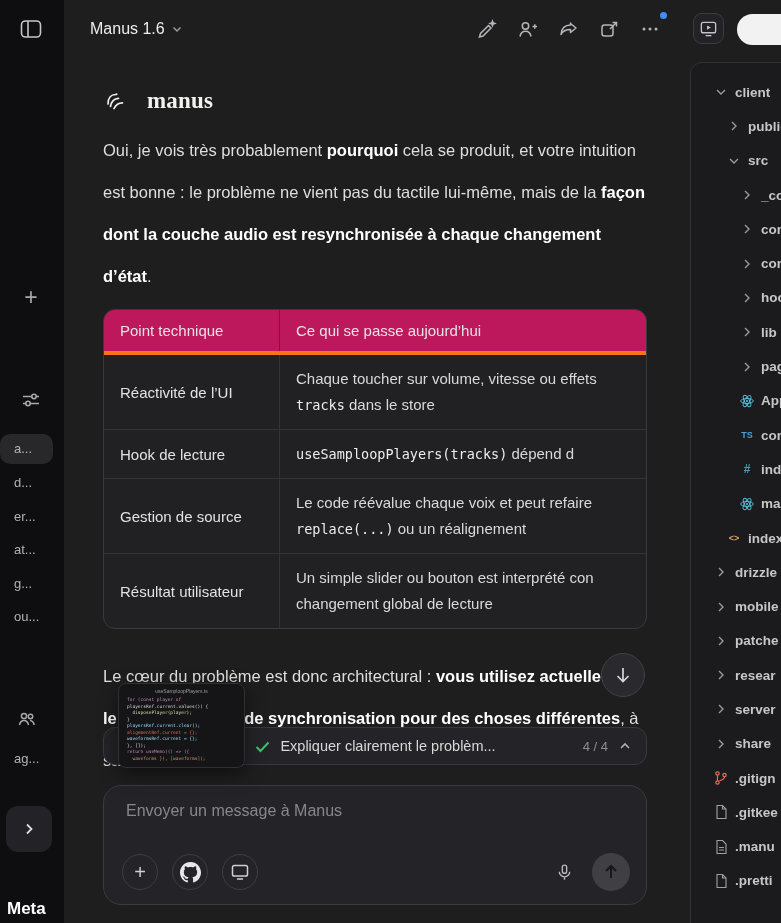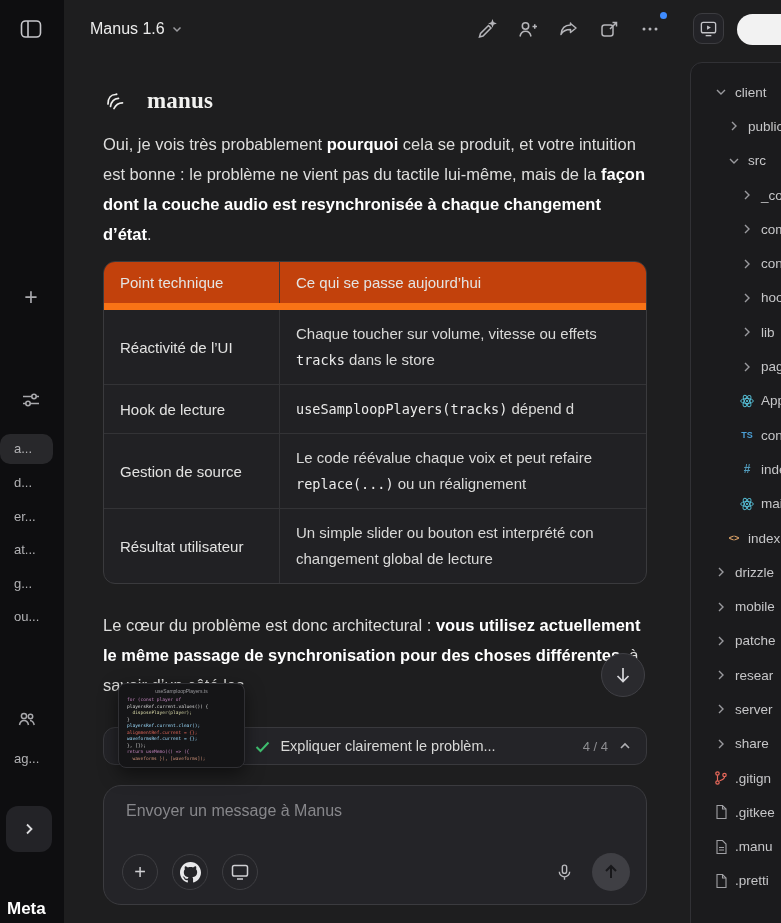--- a/index.html
+++ b/index.html
@@ -26,27 +26,27 @@
   .topbar { position:absolute; left:0; top:0; width:100%; height:58px; display:flex; align-items:center; }
   .title-wrap { display:flex; align-items:center; gap:6px; margin-left:26px; cursor:pointer; }
   .title-wrap span { font-size:16px; font-weight:500; color:#ececec; }
   .top-actions { position:absolute; right:28px; top:0; height:58px; display:flex; align-items:center; gap:17px; }
   .top-actions .icon-btn { width:24px; height:24px; position:relative; }
   .dot { position:absolute; top:-5px; right:-5px; width:7px; height:7px; border-radius:50%; background:#3f8cff; }
 
   .content { position:absolute; left:39px; top:58px; width:544px; }
   .brand { display:flex; align-items:center; gap:20px; margin-top:30px; }
   .brand-word { font-family:"Liberation Serif", serif; font-size:23px; font-weight:700; color:#f2f2f0; letter-spacing:.2px; }
-  .para { margin-top:15px; font-size:16.5px; line-height:30px; color:#dededd; }
+  .para { margin-top:15px; font-size:16.5px; line-height:42px; color:#dededd; }
   .para .b { font-weight:700; color:#ffffff; }
   .p2 { margin-top:26px; }
   .icode { font-family:"DejaVu Sans Mono", monospace; font-size:13.5px; color:#ececec; }
 
   .ttable { margin-top:12px; border:1px solid #3a3a3d; border-radius:12px; overflow:hidden; background:#212124; }
-  .thead { display:flex; background:#c2410c; border-bottom:7px solid #f97316;align-items:flex-end; }
+  .thead { display:flex; background:#be185d; border-bottom:4px solid #f97316;align-items:flex-end; }
   .th { padding:12px 16px; font-size:15px; color:#e4e4e3; }
   .c1 { width:176px; flex:none; border-right:1px solid #3a3a3d; }
   .c2 { flex:1; overflow:hidden; }
   .trow2 { display:flex; border-bottom:1px solid #333336; }
   .trow2:last-child { border-bottom:none; }
   .tc { padding:11px 16px; }
   .tlab { width:176px; flex:none; border-right:1px solid #333336; font-size:15px; color:#e2e2e1; display:flex; align-items:center; }
   .tdesc { flex:1; font-size:15px; color:#d9d9d8; overflow:hidden; }
   .tline { line-height:26px; white-space:nowrap; overflow:hidden; }
 
@@ -74,21 +74,21 @@
   
   .rightpanel { position:absolute; left:690px; top:0; width:91px; height:100%; }
   .rp-screen { position:absolute; left:3px; top:13px; width:31px; height:31px; border:1px solid #3c3c40; border-radius:9px; background:#232327; display:flex; align-items:center; justify-content:center; cursor:pointer; }
   .rp-pill { position:absolute; left:47px; top:14px; width:70px; height:31px; background:#f2f2f2; border-radius:16px; cursor:pointer; }
   .tree-card { position:absolute; left:0; top:62px; width:110px; height:880px; background:#1b1b1d; border:1px solid #313135; border-radius:12px 0 0 0; overflow:hidden; }
   .tree { padding-top:12px; }
   .trow { height:34.3px; display:flex; align-items:center; gap:6px; cursor:pointer; white-space:nowrap; }
   .ticonwrap { width:16px; height:16px; flex:none; display:flex; align-items:center; justify-content:center; }
   .ticonwrap svg { width:16px; height:16px; }
   .ticon { font-family:"Liberation Sans", sans-serif; font-size:9px; font-weight:700; }
-  .tlabel2 { font-size:13.5px; color:#c6c6c8; }
+  .tlabel2 { font-size:13.5px; color:#c6c6c8;font-weight:bold; }
   svg { display:block; }
 </style>
 </head>
 <body>
 
 <div class="app">
 
   <aside class="sidebar">
     <button class="icon-btn sb-toggle">
       <span>

